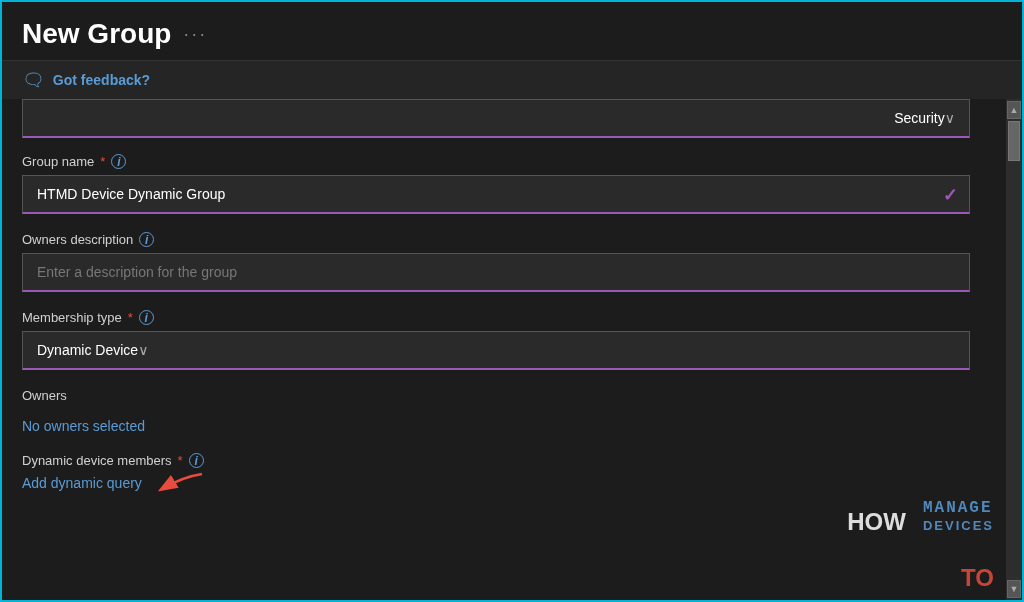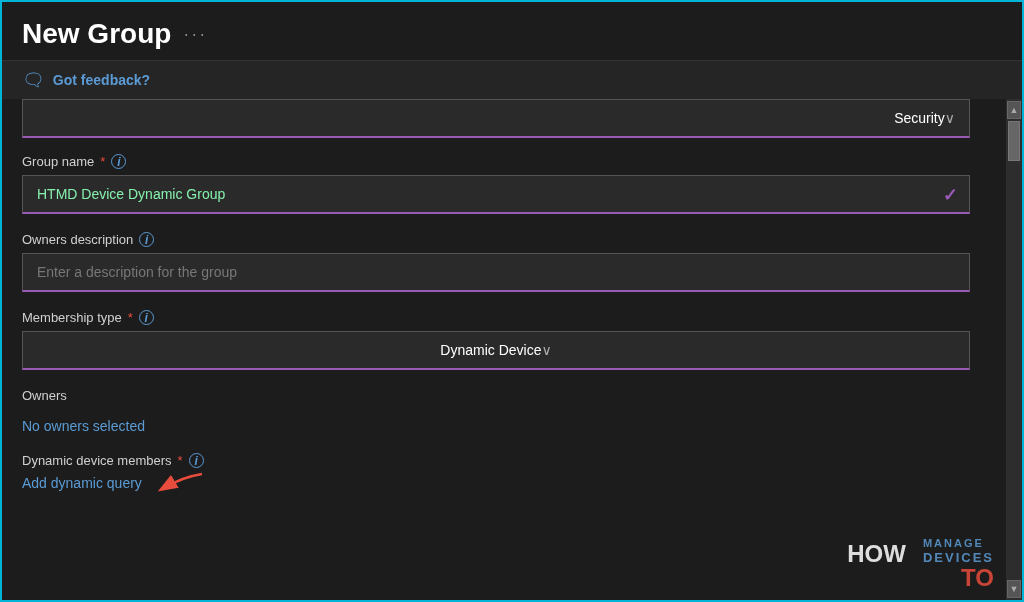--- a/index.html
+++ b/index.html
@@ -171,21 +171,21 @@
       font-style: italic;
       font-weight: bold;
       cursor: pointer;
     }
 
     .input-field {
       width: 100%;
       background: #2a2a2a;
       border: 1px solid #555;
       border-bottom: 2px solid #9b59b6;
-      color: #86efac;
+      color: #ffffff;
       padding: 10px 14px;
       font-size: 14px;
       font-family: 'Segoe UI', Arial, sans-serif;
       outline: none;
     }
 
     .input-field::placeholder {
       color: #777;
     }
 
@@ -210,21 +210,21 @@
     .dropdown-field {
       width: 100%;
       background: #2a2a2a;
       border: 1px solid #555;
       border-bottom: 2px solid #9b59b6;
       color: #ffffff;
       padding: 10px 14px;
       font-size: 14px;
       display: flex;
       align-items: center;
-      justify-content: center;
+      justify-content: flex-start;
       cursor: pointer;
     }
 
     .chevron-icon {
       color: #aaa;
       font-size: 14px;
     }
 
     .owners-section {
       margin-bottom: 18px;
@@ -277,25 +277,26 @@
     }
 
     .watermark-to {
       font-size: 24px;
       font-weight: 900;
       color: #e74c3c;
       line-height: 1;
     }
 
     .watermark-manage {
-      font-size: 11px;
+      font-size: 16px;
       font-weight: 700;
       color: #5b9bd5;
       letter-spacing: 2px;
       line-height: 1.2;
+      font-family: Liberation Mono, monospace;
     }
 
     .watermark-devices {
       font-size: 13px;
       font-weight: 700;
       color: #5b9bd5;
       letter-spacing: 2px;
       line-height: 1.2;
     }
 
@@ -397,18 +398,18 @@
   </div>
 
   <div class="watermark">
     <div class="watermark-row">
       <span class="watermark-how">HOW</span>
       <span style="display:flex; flex-direction:column; align-items:flex-start; margin-left:4px;">
         <span class="watermark-manage">MANAGE</span>
         <span class="watermark-devices">DEVICES</span>
       </span>
     </div>
-    <div style="display:flex; align-items:flex-start;">
+    <div style="display:flex; align-items:flex-start;margin-top:32px;">
       <span class="watermark-to" style="font-size:24px; font-weight:900;">TO</span>
     </div>
   </div>
 
 </div>
 
 </body></html>

